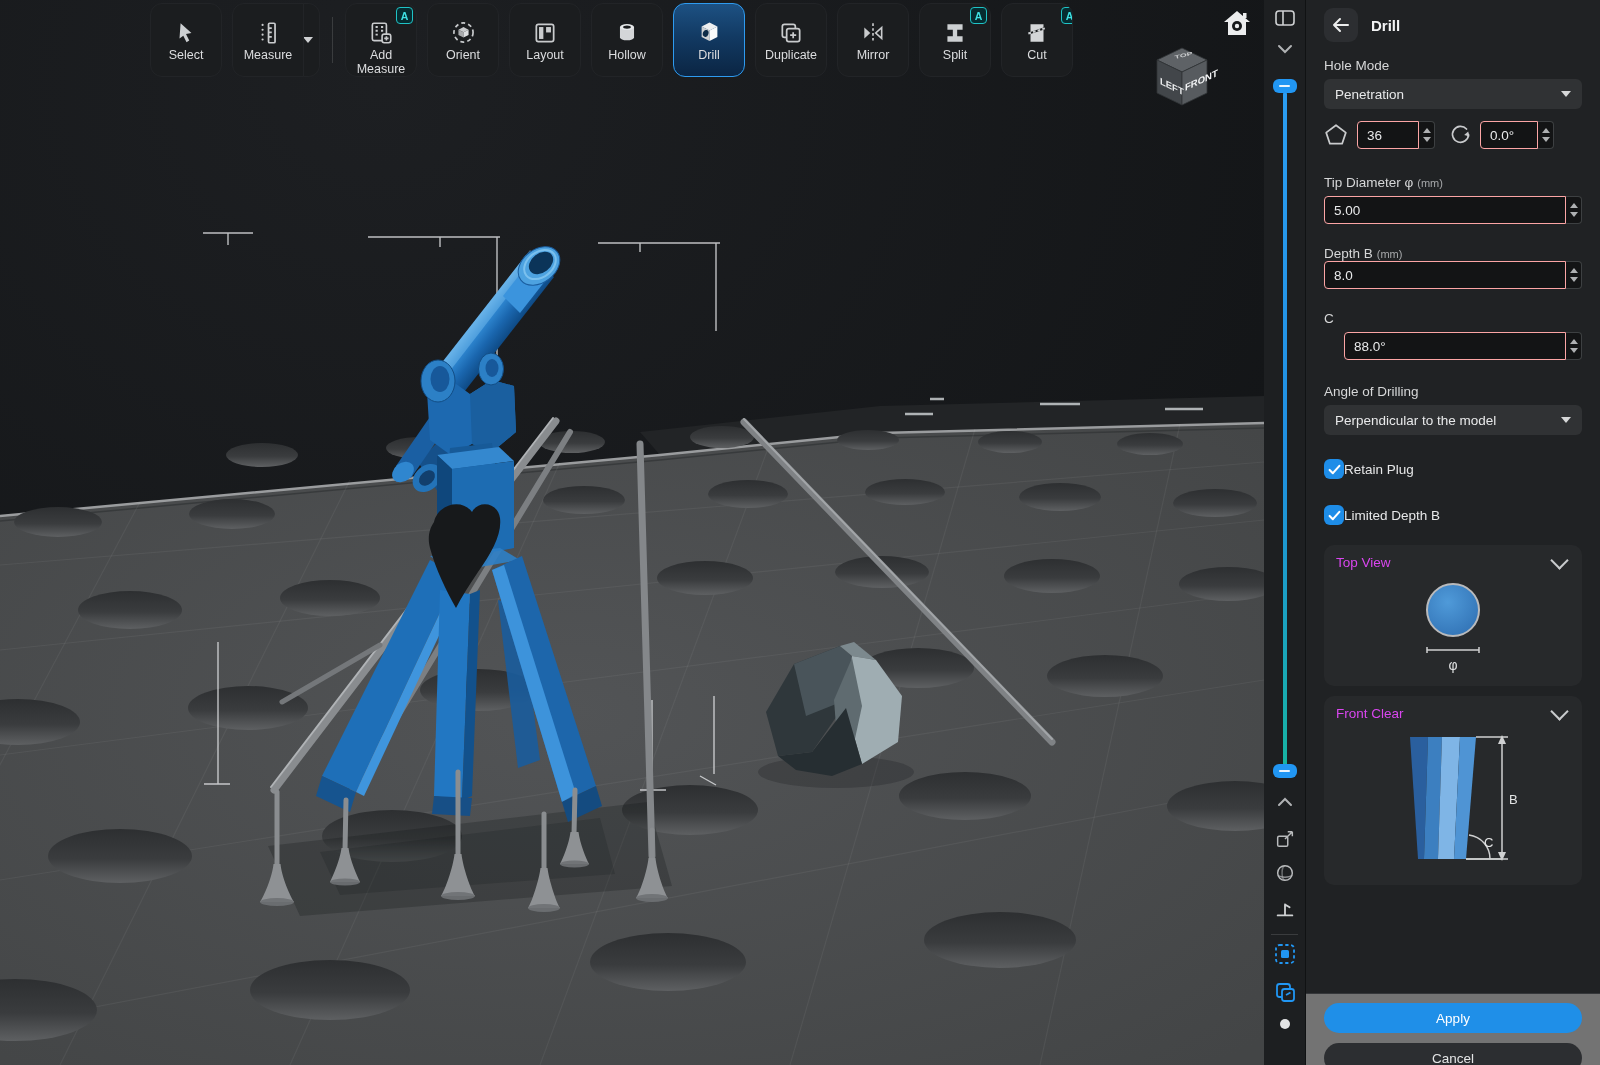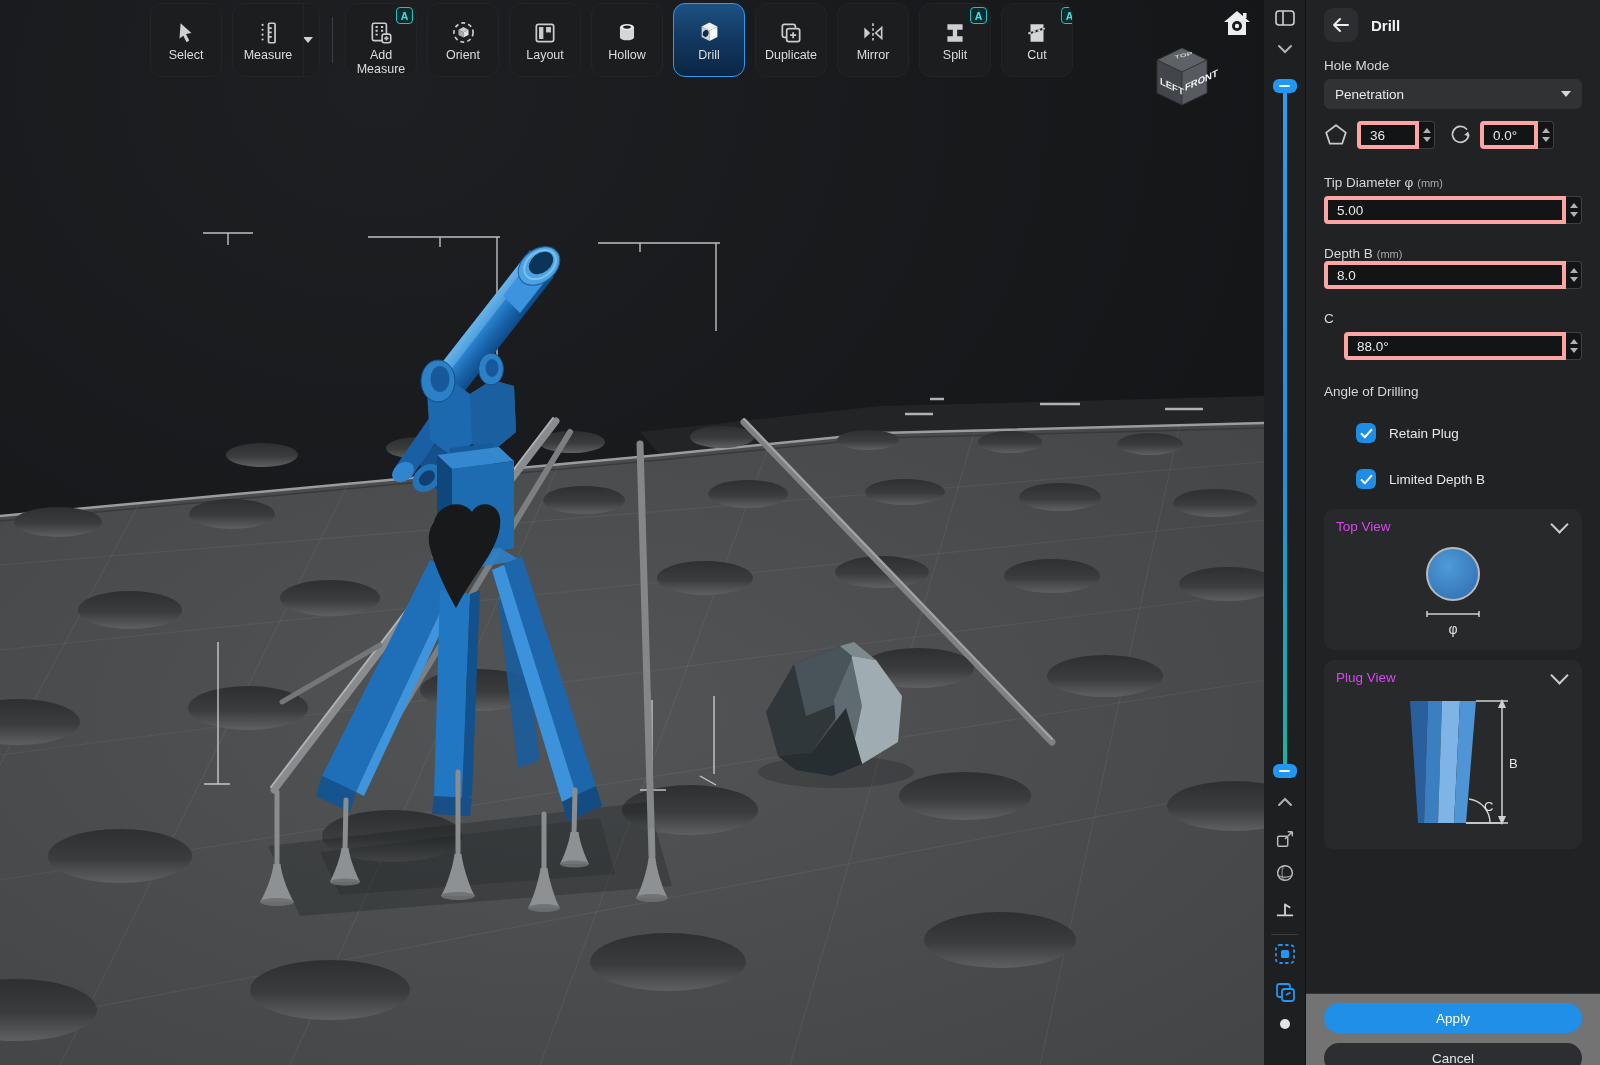--- a/index.html
+++ b/index.html
@@ -46,28 +46,28 @@
   .panel{position:absolute;left:1305px;top:0;width:295px;height:1065px;background:#202224;border-left:1px solid #101213;box-sizing:border-box;padding:0 18px;}
   .panel-header{display:flex;align-items:center;gap:13px;padding-top:8px;}
   .back-btn{width:34px;height:34px;border-radius:9px;background:#2c2e31;display:flex;align-items:center;justify-content:center;cursor:pointer;}
   .panel-title{font-size:15px;font-weight:bold;color:#f2f3f4;}
   .sec-label{margin-top:16px;font-size:13.5px;color:#d6d7d8;}
   .sec-label .unit{font-size:11px;color:#a6a8aa;margin-left:4px;}
   .dropdown{margin-top:6px;height:30px;border-radius:6px;background:#303234;display:flex;align-items:center;justify-content:space-between;
     padding:0 11px;font-size:13.5px;color:#e8e9ea;cursor:pointer;}
   .dd-chev{width:0;height:0;border-left:5.5px solid transparent;border-right:5.5px solid transparent;border-top:6.5px solid #d6d7d8;}
   .row{display:flex;align-items:center;margin-top:12px;}
-  .num-input{height:28px;background:#131415;border:4px solid #fca5a5;border-radius:4px 0 0 4px;display:flex;align-items:center;
+  .num-input{height:28px;background:#131415;border:1px solid #fca5a5;border-radius:4px 0 0 4px;display:flex;align-items:center;
     padding:0 9px;font-size:13.5px;color:#e8e9ea;box-sizing:border-box;cursor:text;}
   .stepper{width:16px;height:28px;display:flex;flex-direction:column;align-items:center;justify-content:center;gap:4px;
     background:#131415;border:1px solid #3d4042;border-left:none;border-radius:0 4px 4px 0;box-sizing:border-box;cursor:pointer;}
   .st-up{width:0;height:0;border-left:4.5px solid transparent;border-right:4.5px solid transparent;border-bottom:5.5px solid #aeb0b2;}
   .st-dn{width:0;height:0;border-left:4.5px solid transparent;border-right:4.5px solid transparent;border-top:5.5px solid #aeb0b2;}
   .wide{flex:1;border-radius:4px 0 0 4px;}
-  .check-row{display:flex;align-items:center;gap:13px;margin-top:24px;margin-left:32px;}
+  .check-row{display:flex;align-items:center;margin-top:24px;}
   .checkbox{width:20px;height:20px;border-radius:6px;background:#1e8de8;display:flex;align-items:center;justify-content:center;cursor:pointer;}
   .check-label{font-size:13.5px;color:#e6e7e8;}
   .card{margin-top:20px;background:#27292b;border-radius:10px;padding:10px 12px 8px;}
   .card-head{display:flex;align-items:center;justify-content:space-between;cursor:pointer;}
   .card-title{font-size:13.5px;color:#d946ef;}
   .card-chev{width:11px;height:11px;border-right:2px solid #c9cbcd;border-bottom:2px solid #c9cbcd;transform:rotate(45deg);margin-right:4px;margin-top:-4px;}
   .clear-btn{margin-top:10px;height:28px;border:1.5px solid #7c1418;border-radius:14px;display:flex;align-items:center;justify-content:center;
     font-size:13.5px;color:#9c2026;cursor:pointer;box-sizing:border-box;}
   .panel-footer{position:absolute;left:0;right:0;bottom:0;height:72px;border-top:1px solid #35373a;background:#737373;padding:9px 18px 0;box-sizing:border-box;}
   .apply-btn{height:30px;border-radius:15px;background:#1f8fe8;color:#fff;font-size:13.5px;display:flex;align-items:center;justify-content:center;cursor:pointer;}
@@ -537,20 +537,24 @@
     <div class="num-input wide">
         <span>88.0°</span>
       </div>
     <div class="stepper">
         <span class="st-up"></span>
         <span class="st-dn"></span>
       </div>
   </div>
 
   <div class="sec-label" style="margin-top:24px;">Angle of Drilling</div>
+  <div class="dropdown">
+    <span>Perpendicular to the model</span>
+    <span class="dd-chev"></span>
+  </div>
 
   <div class="check-row">
     <div class="checkbox">
       <svg width="13" height="11" viewBox="0 0 16 13">
         <polyline points="2,7 6,11 14,2" fill="none" stroke="#fff" stroke-width="2.6" stroke-linecap="round" stroke-linejoin="round"></polyline>
       </svg>
     </div>
     <span class="check-label">Retain Plug</span>
   </div>
   <div class="check-row" style="margin-top:26px;">
@@ -575,21 +579,21 @@
         </radialGradient>
       </defs>
       <circle cx="117" cy="40" r="26" fill="url(#tvCircle)" stroke="#b9babc" stroke-width="2"></circle>
       <path d="M91,80 h52 M91,77 v6 M143,77 v6" stroke="#cfd0d1" stroke-width="1.5" fill="none"></path>
       <text x="117" y="100" text-anchor="middle" font-size="14" fill="#dedfe0" font-family="Liberation Sans,sans-serif">φ</text>
     </svg>
   </div>
 
   <div class="card" style="margin-top:10px;">
     <div class="card-head">
-      <span class="card-title">Plug View</span>
+      <span class="card-title">Front Clear</span>
       <span class="card-chev"></span>
     </div>
     <svg width="235" height="152" viewBox="0 0 235 152">
       <polygon points="74,16 92,16 88,138 82,138" fill="#2a5f9e"></polygon>
       <polygon points="92,16 106,16 102,138 88,138" fill="#3c7fc0"></polygon>
       <polygon points="106,16 124,16 118,138 102,138" fill="#7fb5e6"></polygon>
       <polygon points="124,16 140,16 130,138 118,138" fill="#4f94d4"></polygon>
       <g stroke="#cfd0d1" stroke-width="1.5" fill="none">
         <path d="M140,16 h32 M130,138 h42 M166,22 V132"></path>
         <path d="M130,138 h36"></path>

